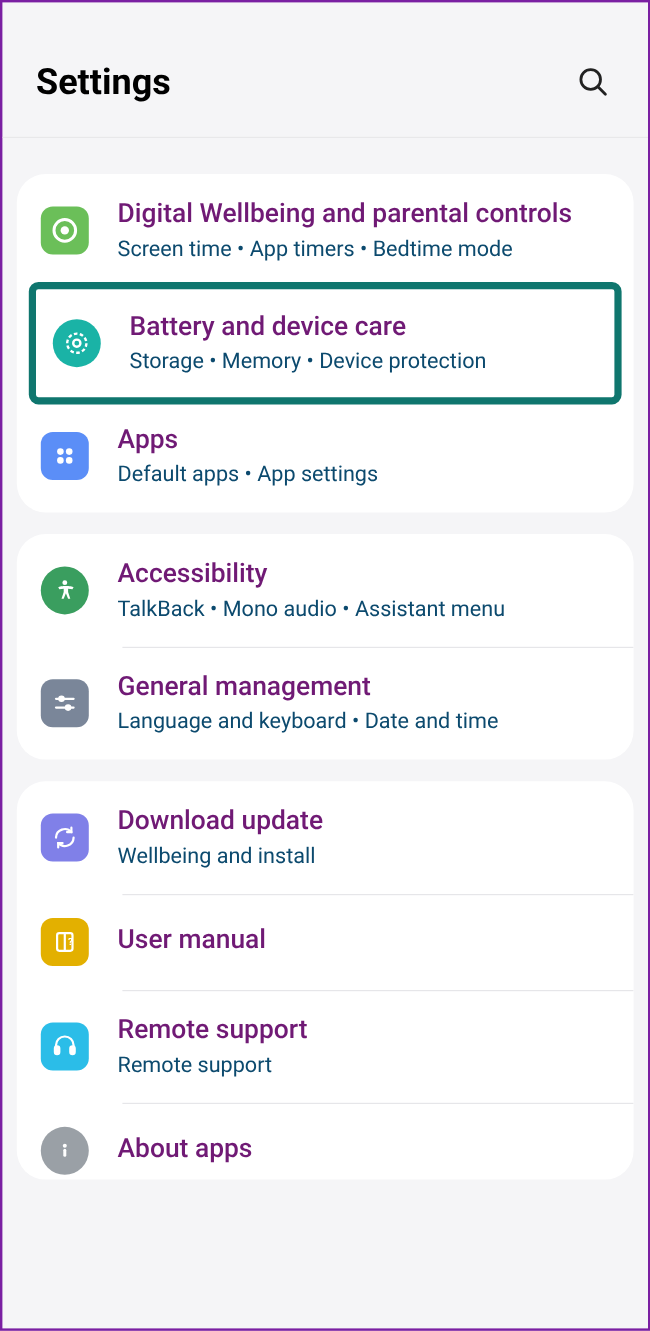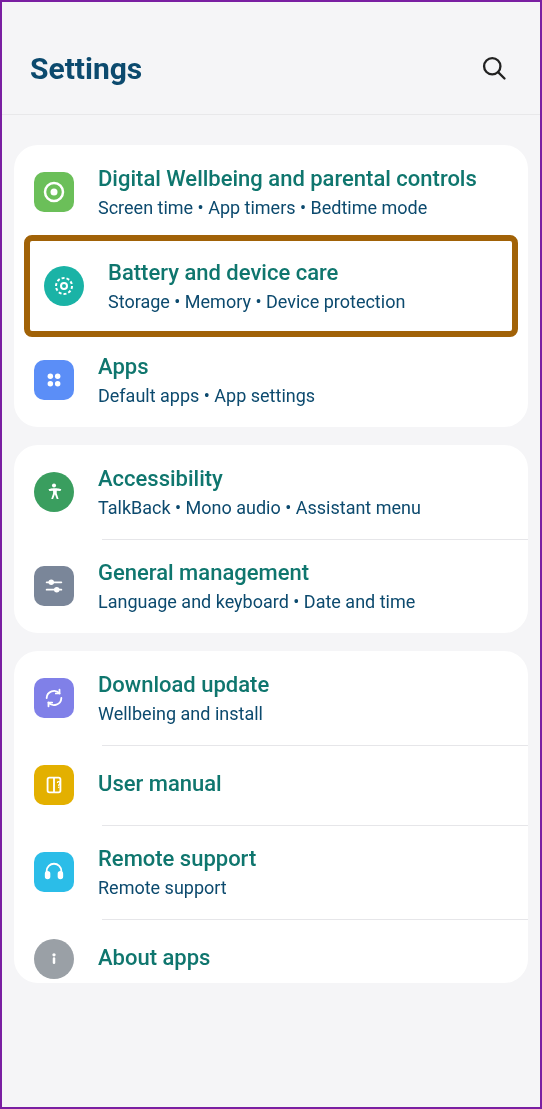--- a/index.html
+++ b/index.html
@@ -15,21 +15,21 @@
     .header {
       padding: 48px 28px 28px 28px;
       display: flex;
       justify-content: space-between;
       align-items: center;
       border-bottom: 1px solid #e8e8ea;
     }
     .header h1 {
       font-size: 30px;
       font-weight: 700;
-      color: #0c4a6e;
+      color: #000000;
     }
     .search-btn {
       background: none;
       border: none;
       cursor: pointer;
       padding: 4px;
     }
     .section {
       background: #ffffff;
       border-radius: 24px;
@@ -66,31 +66,31 @@
       margin-right: 24px;
       margin-left: 2px;
     }
     .item-text {
       flex: 1;
       min-width: 0;
     }
     .item-title {
       font-size: 22px;
       font-weight: 500;
-      color: #0f766e;
+      color: #701a75;
       line-height: 1.3;
       margin-bottom: 2px;
     }
     .item-sub {
       font-size: 18px;
       color: #0c4a6e;
       line-height: 1.3;
     }
     .highlight {
-      border: 6px solid #a16207;
+      border: 6px solid #0f766e;
       border-radius: 8px;
       margin: -4px 10px;
       position: relative;
       z-index: 5;
     }
     .highlight .item {
       padding: 18px 12px;
     }
     
     .bg-green { background: #6bbf59; }

